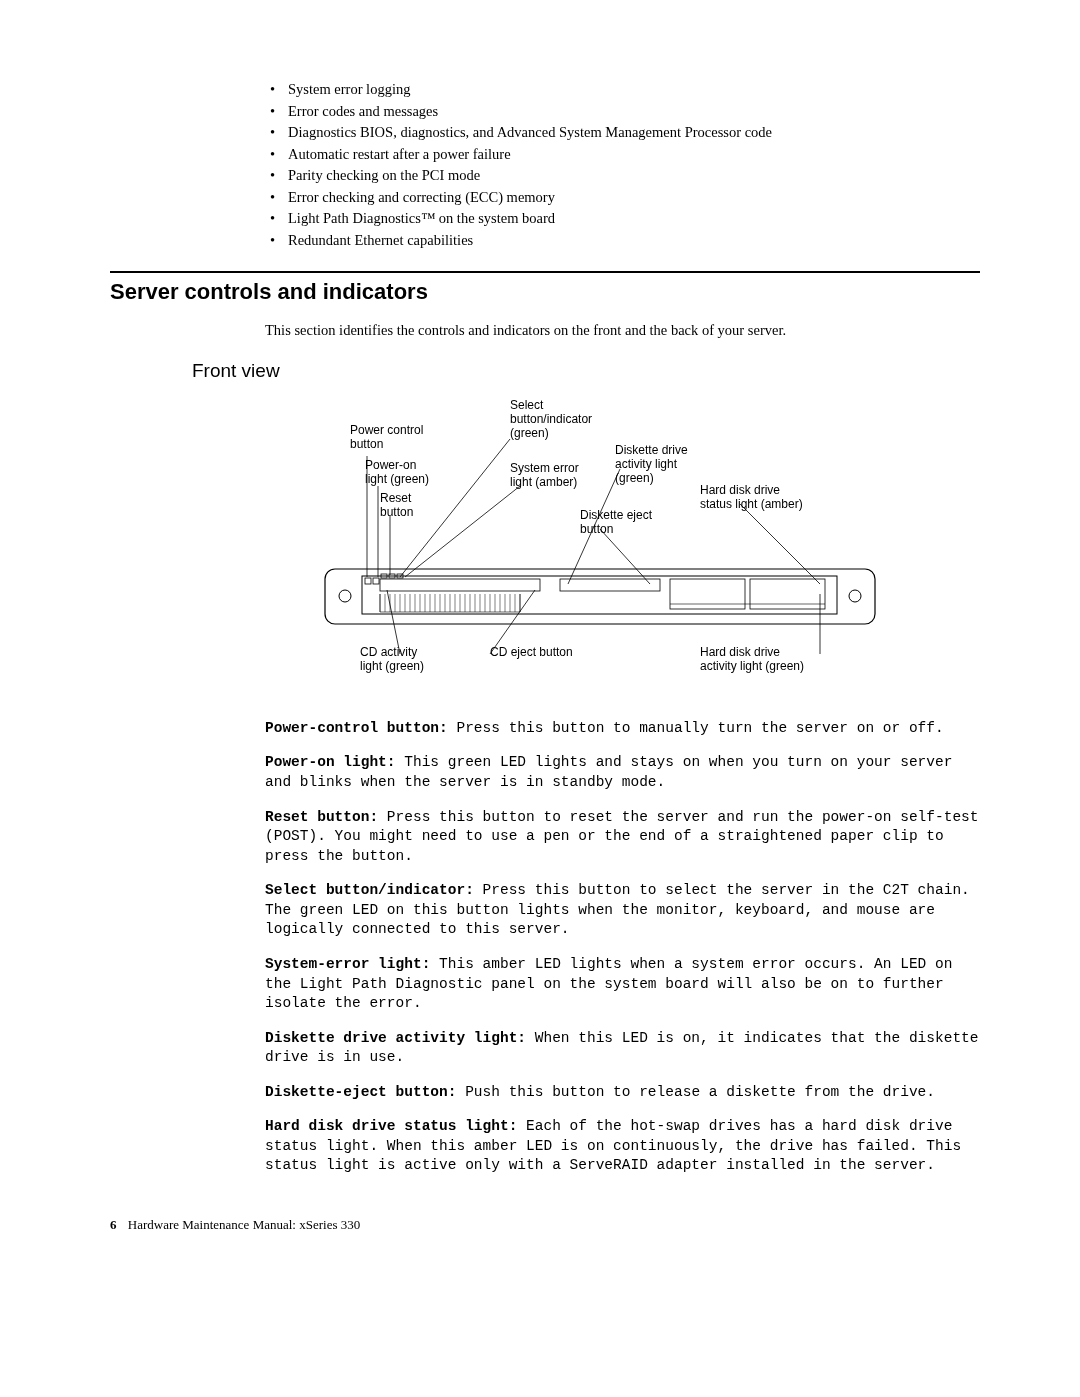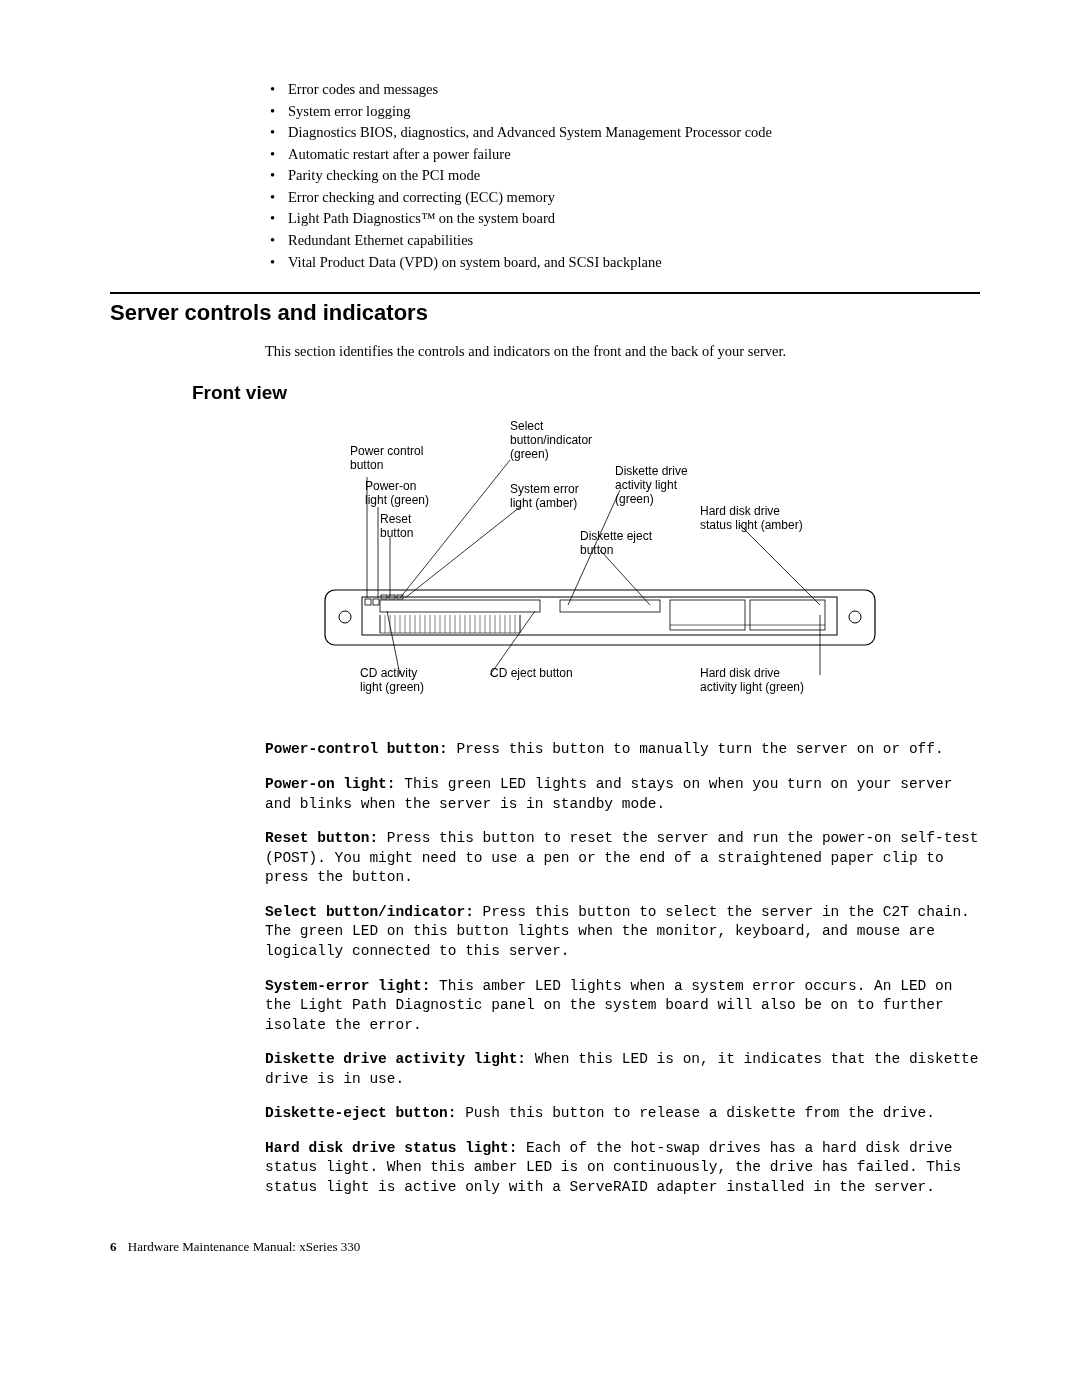--- a/index.html
+++ b/index.html
@@ -31,21 +31,21 @@
     margin: 10px 0 2px 0;
   }
   h1 {
     font-family: Arial, Helvetica, sans-serif;
     font-weight: bold;
     font-size: 22px;
     margin: 4px 0 14px 0;
   }
   h2 {
     font-family: Arial, Helvetica, sans-serif;
-    font-weight: bold;
+    font-weight: normal;
     font-size: 19px;
     margin: 18px 0 10px 82px;
   }
   .intro {
     margin-left: 155px;
     margin-bottom: 12px;
   }
   .figure {
     margin: 10px 0 25px 210px;
     width: 560px;
@@ -74,29 +74,28 @@
   svg text {
     font-family: Arial, Helvetica, sans-serif;
     font-size: 12px;
     fill: #000;
   }
 </style>
 </head>
 <body>
 
 <ul class="bullet-list">
+  <li>System error logging</li>
   <li>Error codes and messages</li>
-  <li>System error logging</li>
   <li>Diagnostics BIOS, diagnostics, and Advanced System Management Processor code</li>
   <li>Automatic restart after a power failure</li>
   <li>Parity checking on the PCI mode</li>
   <li>Error checking and correcting (ECC) memory</li>
   <li>Light Path Diagnostics™ on the system board</li>
   <li>Redundant Ethernet capabilities</li>
-  <li>Vital Product Data (VPD) on system board, and SCSI backplane</li>
 </ul>
 
 <div class="rule"></div>
 <h1>Server controls and indicators</h1>
 
 <p class="intro">This section identifies the controls and indicators on the front and the back of your server.</p>
 
 <h2>Front view</h2>
 
 <div class="figure">

